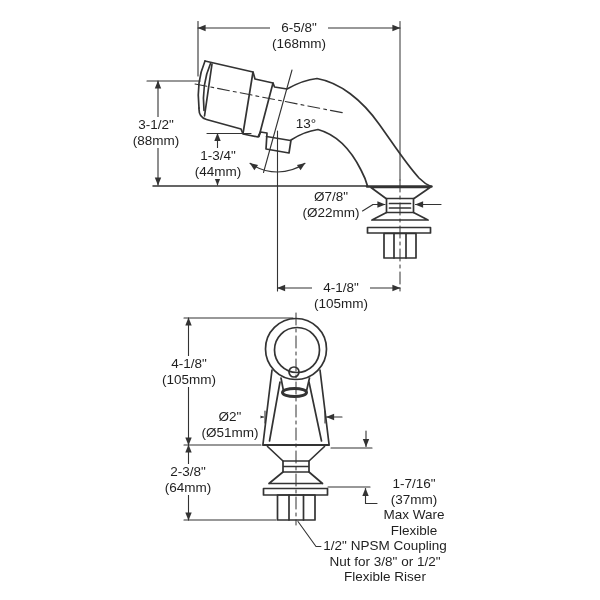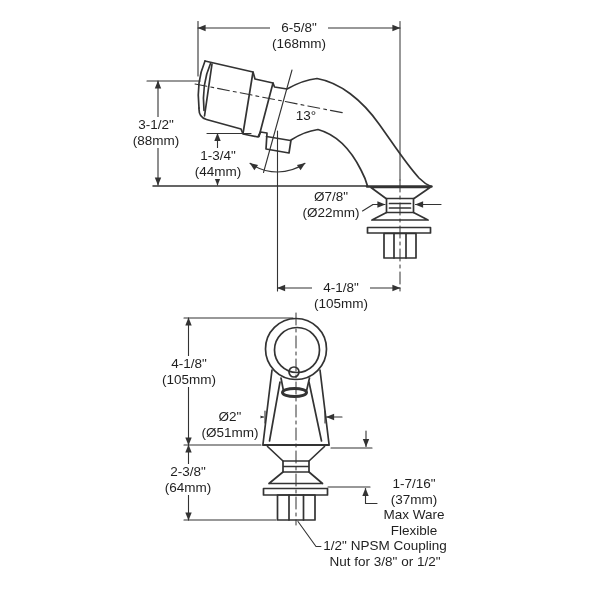--- a/index.html
+++ b/index.html
@@ -111,21 +111,21 @@
 <div class="lbl" style="left:156px;top:117px">
   <div>3-1/2"</div>
   <div>(88mm)</div>
 </div>
 
 <div class="lbl" style="left:218px;top:148px">
   <div>1-3/4"</div>
   <div>(44mm)</div>
 </div>
 
-<div class="lbl nobg" style="left:306px;top:108px">
+<div class="lbl nobg" style="left:306px;top:116px">
   <div>13°</div>
 </div>
 
 <div class="lbl" style="left:331px;top:189px">
   <div>Ø7/8"</div>
   <div>(Ø22mm)</div>
 </div>
 
 <div class="lbl" style="left:341px;top:280px">
   <div>4-1/8"</div>
@@ -150,15 +150,16 @@
 <div class="lbl" style="left:414px;top:476px">
   <div>1-7/16"</div>
   <div>(37mm)</div>
   <div>Max Ware</div>
   <div>Flexible</div>
 </div>
 
 <div class="lbl" style="left:385px;top:538px">
   <div>1/2" NPSM Coupling</div>
   <div>Nut for 3/8" or 1/2"</div>
+  <div>Flexible Riser</div>
 </div>
 
 </div>
 
 </body></html>

